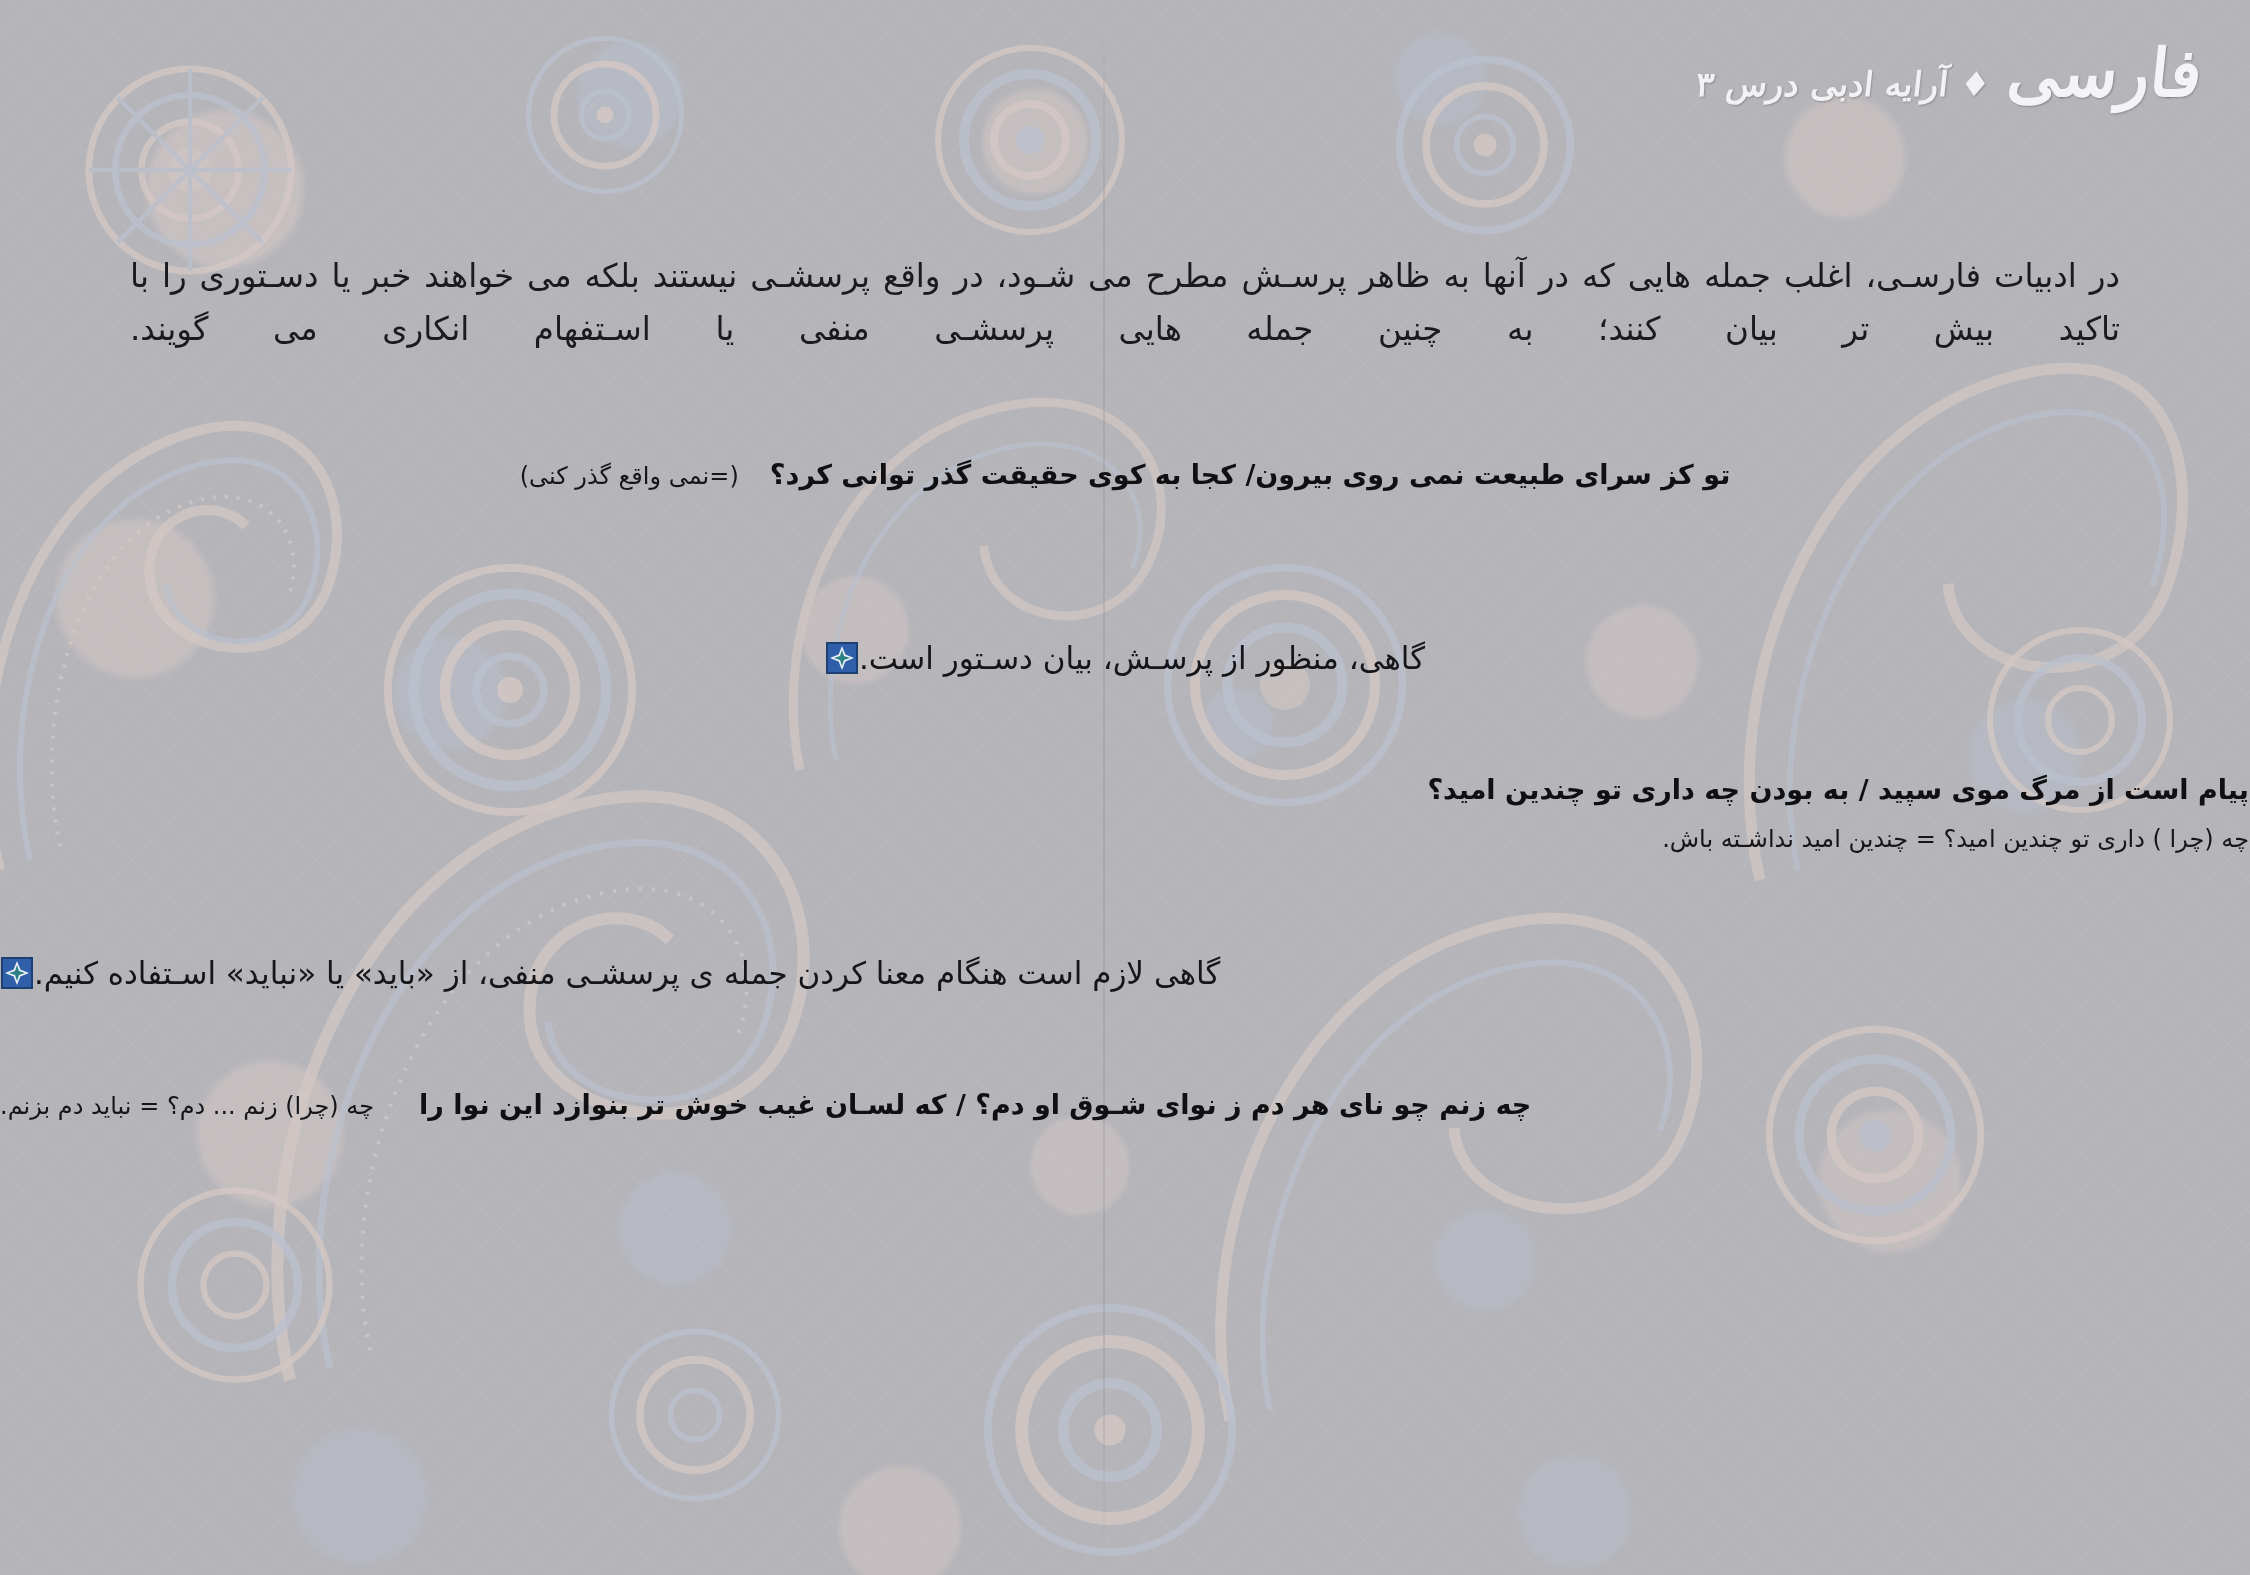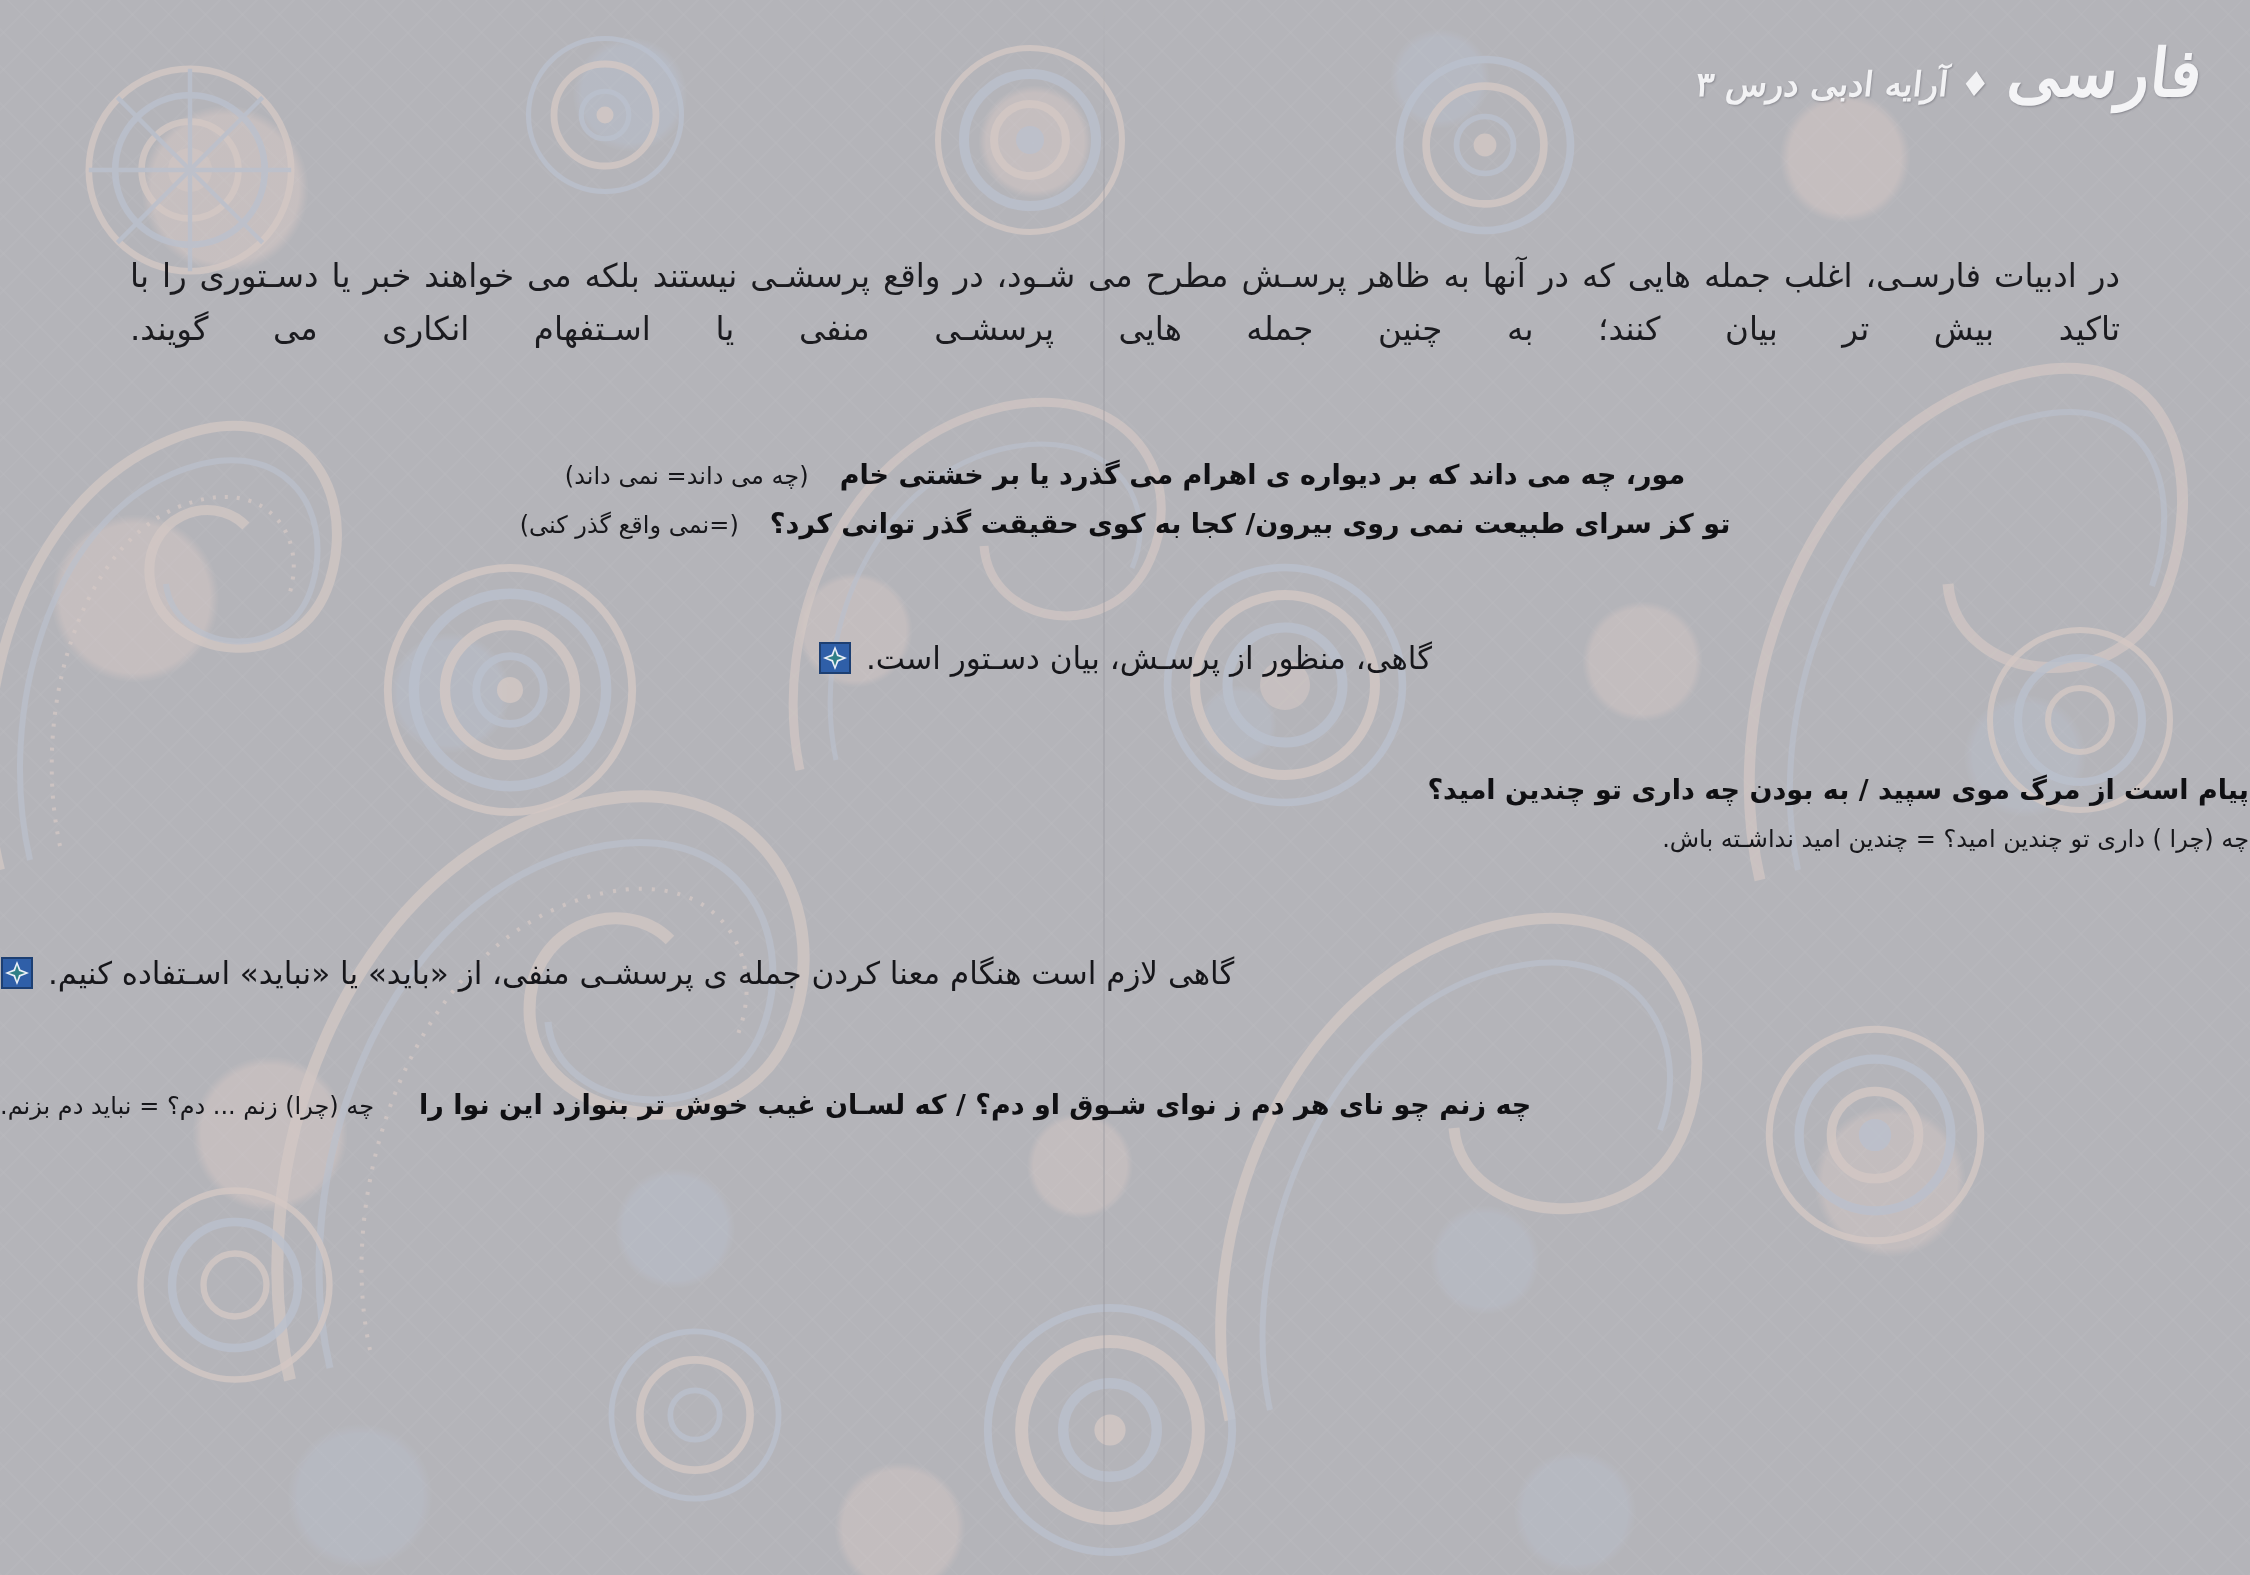--- a/index.html
+++ b/index.html
@@ -153,21 +153,20 @@
   }
   .verse-block-1 .line {
     display: block;
     margin-bottom: 8px;
   }
 
   .rule-row {
     position: absolute;
     display: flex;
     align-items: center;
-    gap: 14px;
     direction: rtl;
   }
   .rule-text {
     font-size: 31px;
     color: #16161a;
     font-family: "DejaVu Sans", sans-serif;
     letter-spacing: 0.5px;
   }
   .bullet-icon {
     flex: 0 0 auto;
@@ -326,24 +325,20 @@
 
     <div class="title-block">
       <span class="title-main">فارسی</span>
       <span class="title-sub">♦ آرایه ادبی درس ۳</span>
     </div>
 
     <div class="para intro">در ادبیات فارسـی، اغلب جمله هایی که در آنها به ظاهر پرسـش مطرح می شـود، در واقع پرسشـی نیستند بلکه می خواهند خبر یا دسـتوری را با تاکید بیش تر بیان کنند؛ به چنین جمله هایی پرسشـی منفی یا اسـتفهام انکاری می گویند.</div>
 
     <div class="para verse-block-1">
       <span class="line">
-        <span class="verse">مور، چه می داند که بر دیواره ی اهرام می گذرد یا بر خشتی خام</span>
-        <span class="gloss" style="margin-right:26px;">(چه می داند= نمی داند)</span>
-      </span>
-      <span class="line">
         <span class="verse">تو کز سرای طبیعت نمی روی بیرون/ کجا به کوی حقیقت گذر توانی کرد؟</span>
         <span class="gloss" style="margin-right:26px;">(=نمی واقع گذر کنی)</span>
       </span>
     </div>
 
     <div class="rule-row rule-1">
       <span class="rule-text">گاهی، منظور از پرسـش، بیان دسـتور است.</span>
       <span class="bullet-icon">
         <svg width="34" height="34" viewBox="0 0 34 34">
           <rect x="2" y="2" width="30" height="30" fill="#2f5fa8"></rect>

